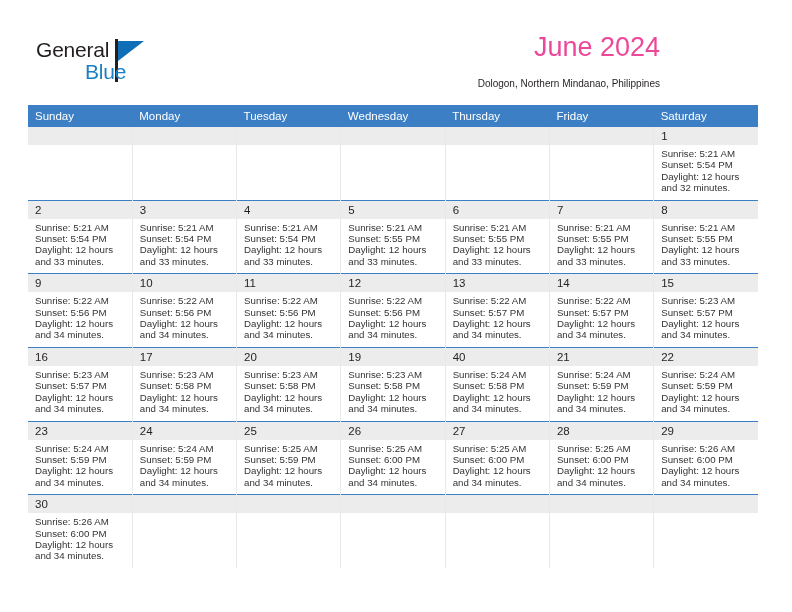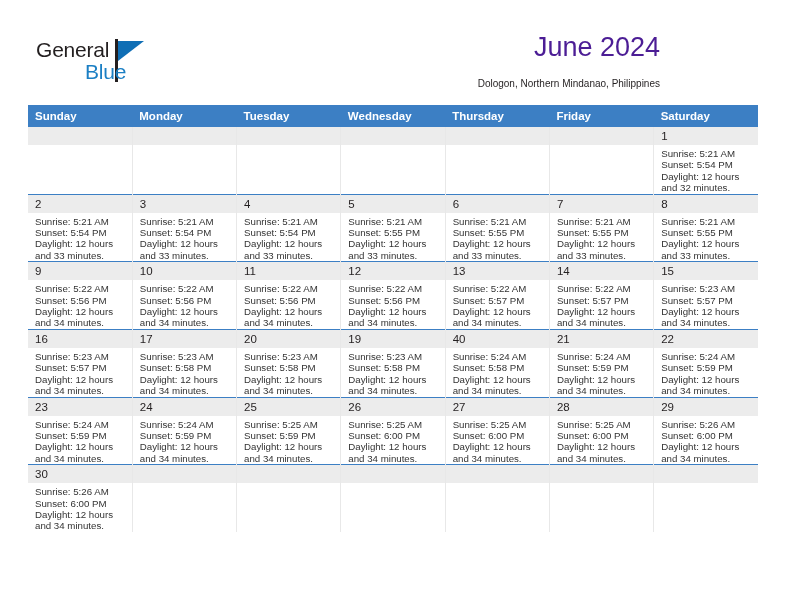--- a/index.html
+++ b/index.html
@@ -71,21 +71,21 @@
     letter-spacing: -0.2px;
     color: #1b7fc4;
     font-family: "Liberation Sans", sans-serif;
     text-align: right;
   }
   .title {
     position: absolute;
     right: 36px;
     top: 32px;
     font-size: 27px;
-    color: #4c1d95;
+    color: #ec4899;
     white-space: nowrap;
   }
   .subtitle {
     position: absolute;
     right: 36px;
     top: 78px;
     font-size: 10px;
     color: #231f20;
     text-align: right;
     white-space: nowrap;
@@ -97,21 +97,21 @@
     left: 28px;
     top: 105px;
     width: 730px;
     border-collapse: collapse;
     table-layout: fixed;
   }
   .calendar th {
     background: #3c7fc4;
     color: #ffffff;
     font-size: 11.5px;
-    font-weight: bold;
+    font-weight: normal;
     text-align: left;
     padding: 5px 0 5px 7px;
     height: 11px;
     border: none;
   }
   .calendar td {
     vertical-align: top;
     padding: 0;
     border-left: 1px solid #e8e8e8;
     border-top: 1px solid #3c7fc4;
@@ -131,21 +131,21 @@
     font-size: 11.5px;
     color: #231f20;
     padding: 3px 0 3px 7px;
     height: 12px;
     line-height: 12px;
   }
   .daynum.empty {
     color: transparent;
   }
   .events {
-    padding: 3px 4px 0 7px;
+    padding: 3px 4px 6px 7px;
   }
   .events div {
     font-size: 9.7px;
     line-height: 11.4px;
     color: #333333;
     white-space: nowrap;
   }
 </style>
 </head>
 <body>

